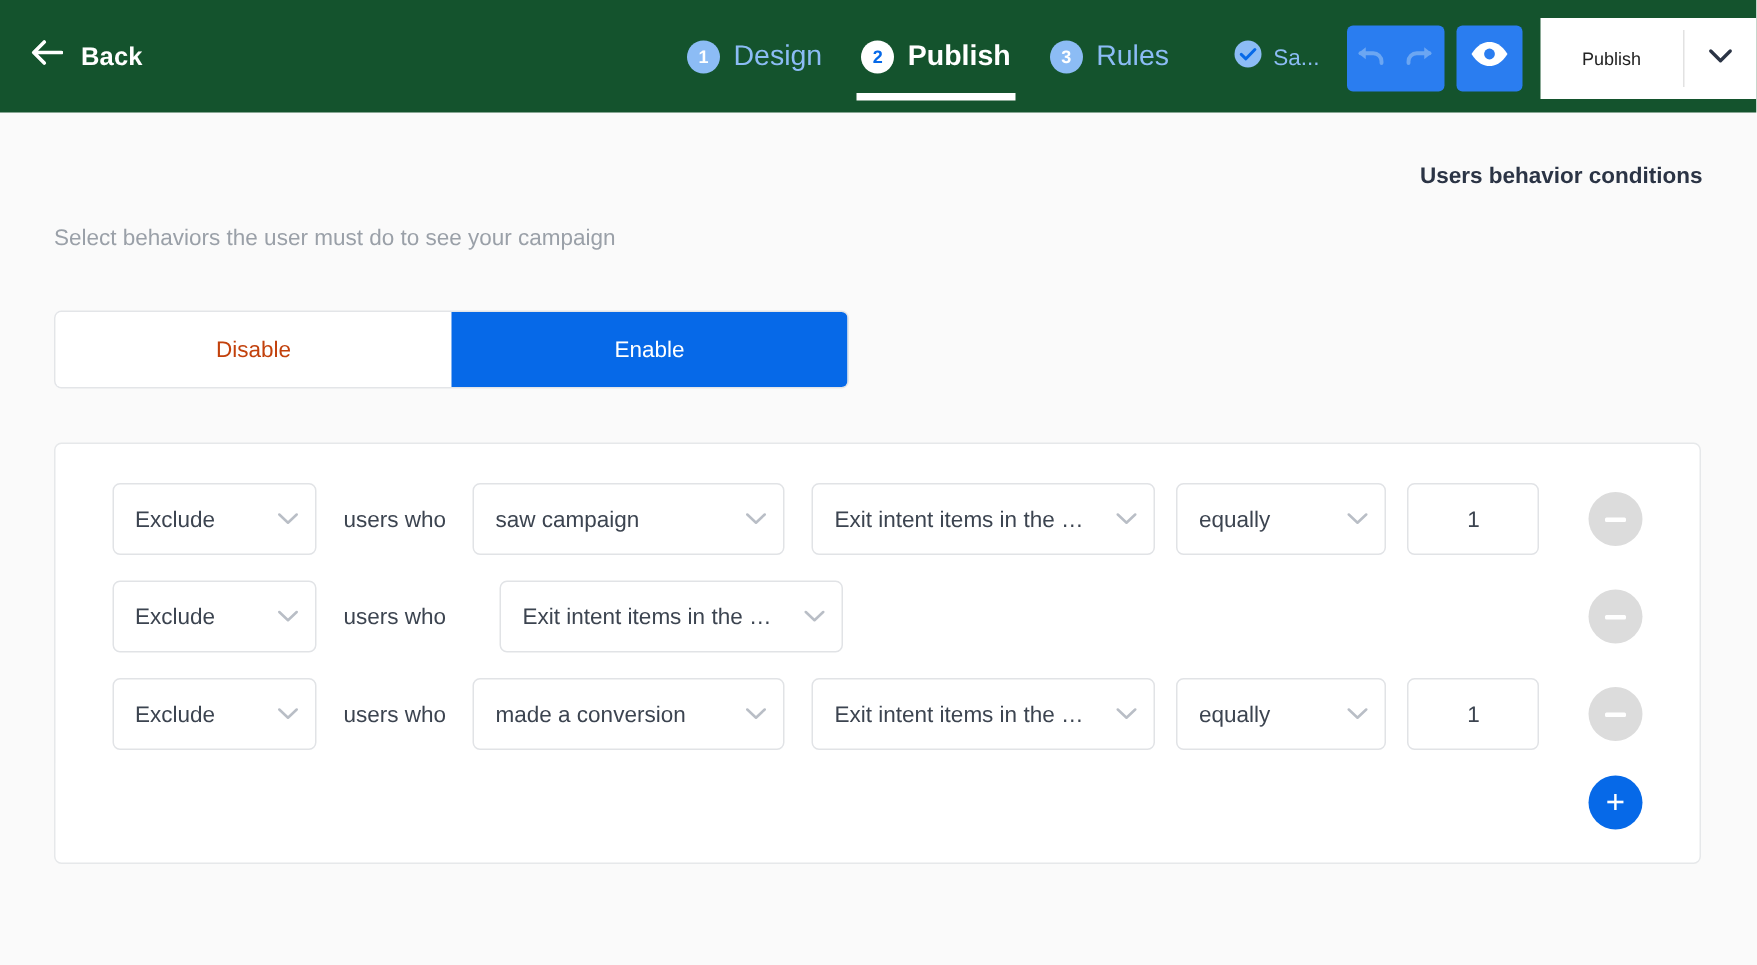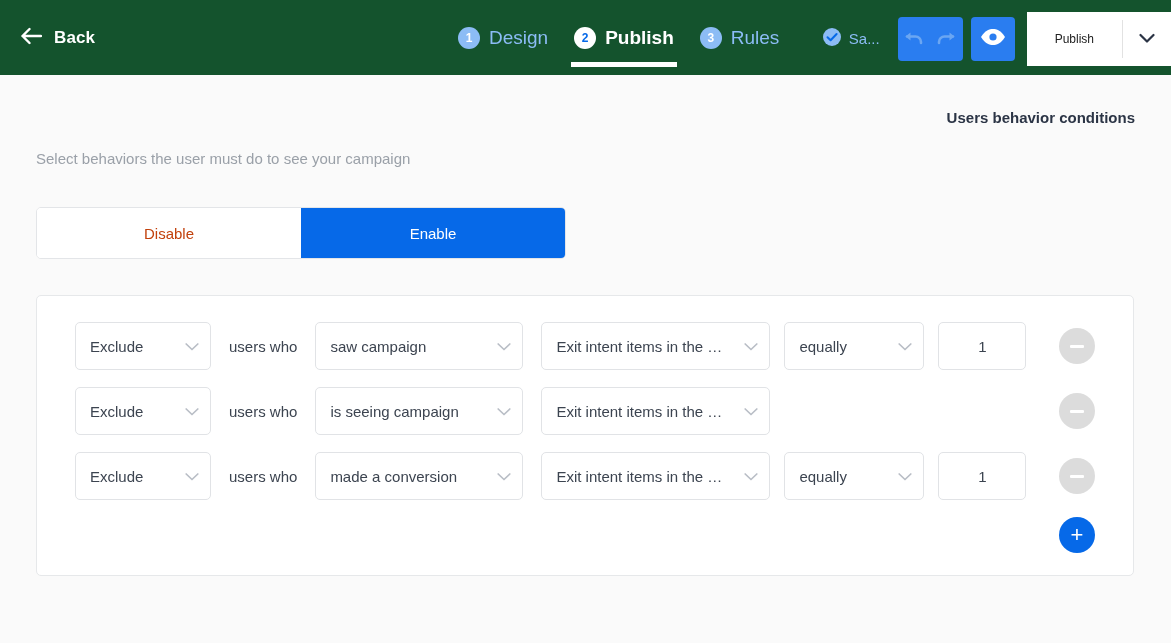--- a/index.html
+++ b/index.html
@@ -305,28 +305,20 @@
     <div class="cond-row">
       <div class="select sel-action">
         <span>Exclude</span>
         <span class="caret">
           <svg width="14" height="9" viewBox="0 0 14 9">
               <path d="M1.2 1.5 L7 7 L12.8 1.5" stroke="#b9bec6" stroke-width="1.7" fill="none" stroke-linecap="round" stroke-linejoin="round"></path>
             </svg>
         </span>
       </div>
       <span class="mid-label">users who</span>
-      <div class="select sel-event">
-        <span>is seeing campaign</span>
-        <span class="caret">
-          <svg width="14" height="9" viewBox="0 0 14 9">
-              <path d="M1.2 1.5 L7 7 L12.8 1.5" stroke="#b9bec6" stroke-width="1.7" fill="none" stroke-linecap="round" stroke-linejoin="round"></path>
-            </svg>
-        </span>
-      </div>
       <div class="select sel-target">
         <span>Exit intent items in the …</span>
         <span class="caret">
           <svg width="14" height="9" viewBox="0 0 14 9">
               <path d="M1.2 1.5 L7 7 L12.8 1.5" stroke="#b9bec6" stroke-width="1.7" fill="none" stroke-linecap="round" stroke-linejoin="round"></path>
             </svg>
         </span>
       </div>
       <div class="spacer"></div>
       <div class="minus-btn">

